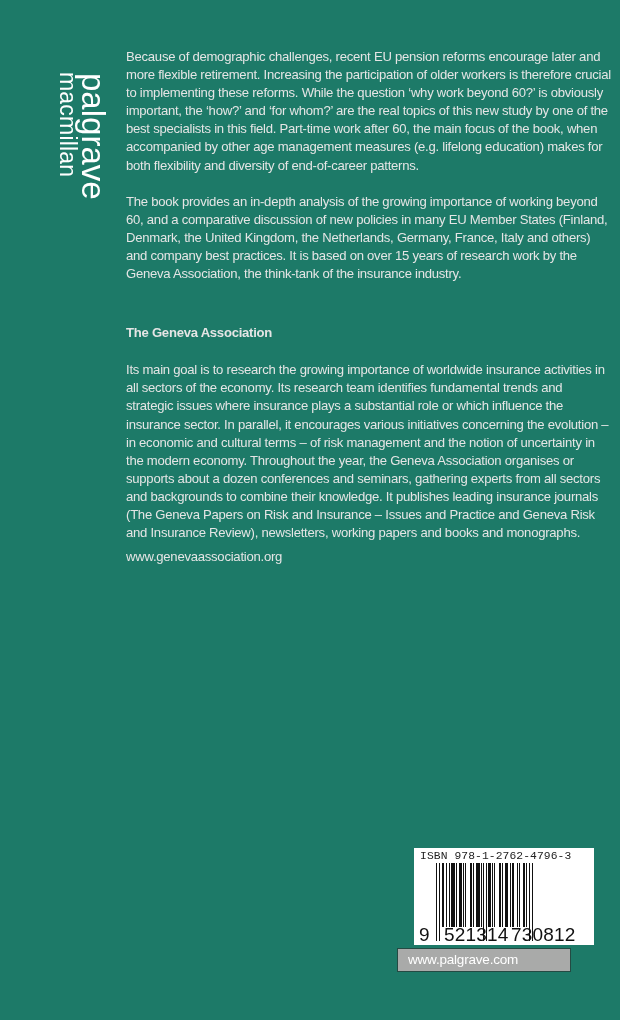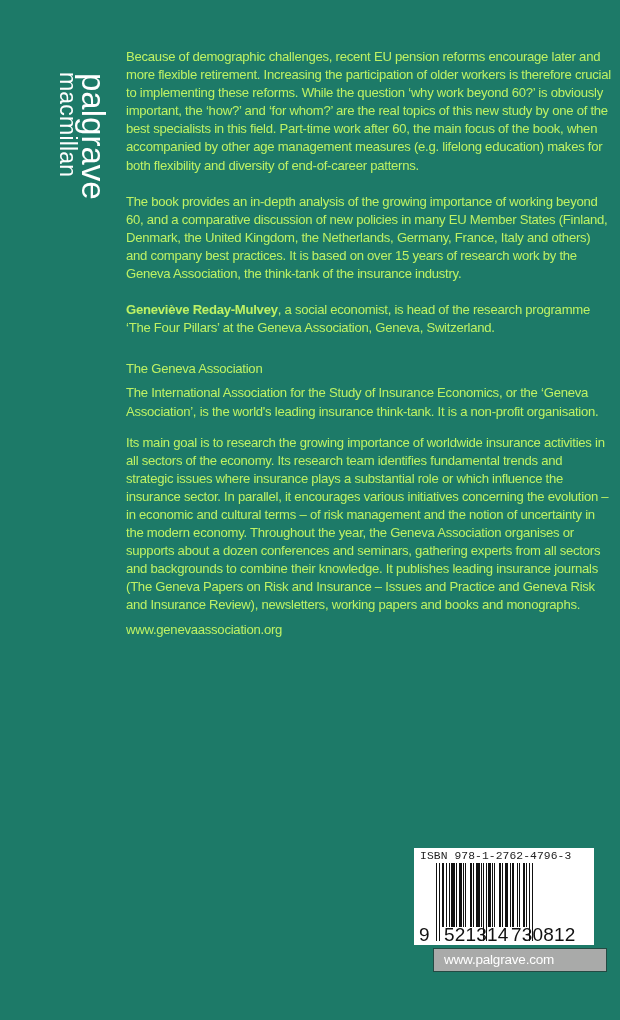--- a/index.html
+++ b/index.html
@@ -47,33 +47,34 @@
       margin-top: -2px;
     }
     .content {
       position: absolute;
       left: 126px;
       top: 48px;
       width: 486px;
       font-size: 13.1px;
       line-height: 18.1px;
       letter-spacing: -0.25px;
-      color: #bef264;
+      color: #e5e5e5;
     }
     .content p {
       margin: 0;
     }
     .para-gap {
       height: 18px;
     }
     .para-gap-small {
       height: 10px;
     }
     .section-title {
       margin: 0;
+      font-weight: bold;
     }
     .bold {
       font-weight: bold;
     }
     .italic {
     }
     .barcode-box {
       position: absolute;
       left: 414px;
       top: 848px;
@@ -147,43 +148,40 @@
       width: 174px;
       height: 24px;
       background: #a9aaa9;
       border: 1px solid #244a43;
       box-sizing: border-box;
       color: #ffffff;
       font-size: 13.5px;
       line-height: 22px;
       padding-left: 10px;
       letter-spacing: -0.2px;
-      margin-left: 36px;
     }
   </style>
 </head>
 <body>
 
 <div class="logo">
   <div class="logo-inner">
     <span class="logo-palgrave">palgrave</span>
     <span class="logo-macmillan">macmillan</span>
   </div>
 </div>
 
 <div class="content">
   <p>Because of demographic challenges, recent EU pension reforms encourage later and more flexible retirement. Increasing the participation of older workers is therefore crucial to implementing these reforms. While the question ‘why work beyond 60?’ is obviously important, the ‘how?’ and ‘for whom?’ are the real topics of this new study by one of the best specialists in this field. Part-time work after 60, the main focus of the book, when accompanied by other age management measures (e.g. lifelong education) makes for both flexibility and diversity of end-of-career patterns.</p>
   <div class="para-gap"></div>
   <p>The book provides an in-depth analysis of the growing importance of working beyond 60, and a comparative discussion of new policies in many EU Member States (Finland, Denmark, the United Kingdom, the Netherlands, Germany, France, Italy and others) and company best practices. It is based on over 15 years of research work by the Geneva Association, the think-tank of the insurance industry.</p>
   <div class="para-gap"></div>
-  <p><span class="bold">Geneviève Reday-Mulvey</span><span>, a social economist, is head of the research programme ‘The Four Pillars’ at the Geneva Association, Geneva, Switzerland.</span></p>
   <div class="para-gap" style="height:23px"></div>
   <p class="section-title">The Geneva Association</p>
   <div class="para-gap-small" style="height:6px"></div>
-  <p>The International Association for the Study of Insurance Economics, or the ‘Geneva Association’, is the world's leading insurance think-tank. It is a non-profit organisation.</p>
   <div class="para-gap" style="height:13px"></div>
   <p><span>Its main goal is to research the growing importance of worldwide insurance activities in all sectors of the economy. Its research team identifies fundamental trends and strategic issues where insurance plays a substantial role or which influence the insurance sector. In parallel, it encourages various initiatives concerning the evolution – in economic and cultural terms – of risk management and the notion of uncertainty in the modern economy. Throughout the year, the Geneva Association organises or supports about a dozen conferences and seminars, gathering experts from all sectors and backgrounds to combine their knowledge. It publishes leading insurance journals (</span><span class="italic">The Geneva Papers on Risk and Insurance – Issues and Practice</span><span> and </span><span class="italic">Geneva Risk and Insurance Review</span><span>), newsletters, working papers and books and monographs.</span></p>
   <div class="para-gap-small" style="height:6px"></div>
   <p>www.genevaassociation.org</p>
 </div>
 
 <div class="barcode-box">
   <div class="isbn-text">ISBN 978-1-2762-4796-3</div>
   <div class="bars" id="bars">
       <div class="bar guard" style="width: 1.2px;"></div>

